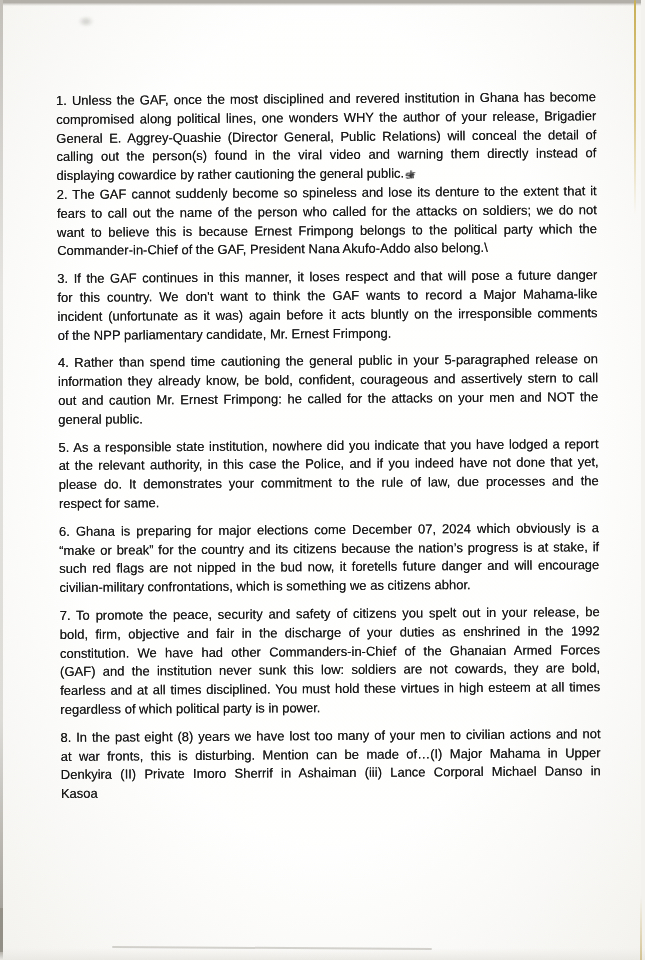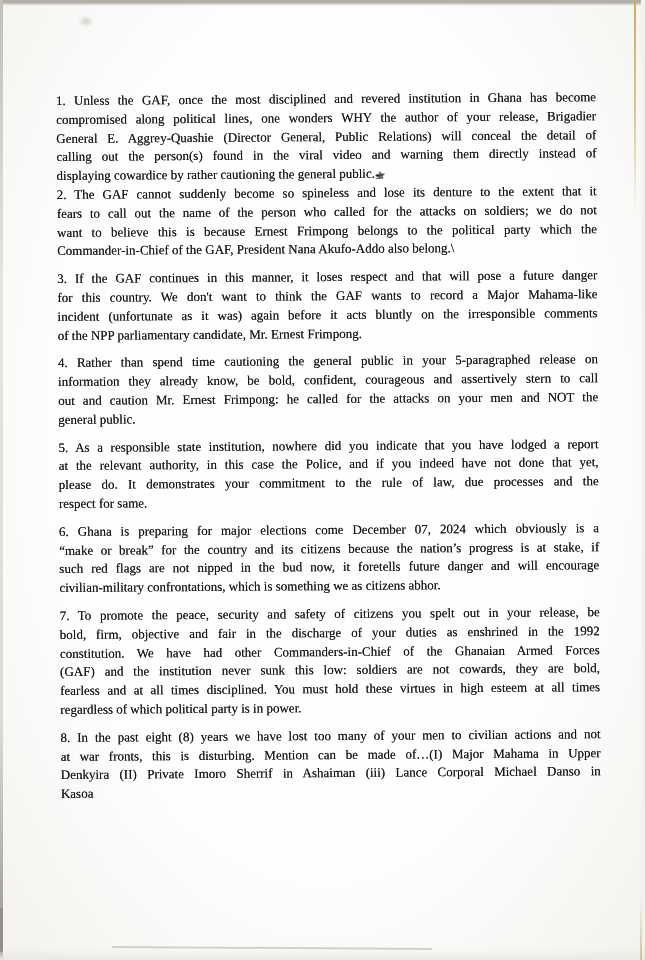--- a/index.html
+++ b/index.html
@@ -1,21 +1,21 @@
 <!DOCTYPE html>
 <html><head>
 <meta charset="utf-8">
 <style>
   html,body{margin:0;padding:0;background:#ffffff;}
   .photo{
     position:relative;
     width:645px;height:960px;
     background:#fcfcfa;
     overflow:hidden;
-    font-family:Liberation Serif, serif;
+    font-family:Liberation Sans, sans-serif;
   }
   .paper{
     position:absolute;inset:0;
     background:
       radial-gradient(ellipse at 50% 45%, rgba(255,255,255,0.9) 55%, rgba(242,241,237,0.9) 100%),
       #fbfbf9;
   }
   
   .edge-top{position:absolute;top:0;left:0;right:0;height:6px;
     background:linear-gradient(#b2afa9 0 45%,#d9d7d2 70%,rgba(255,255,255,0) 100%);}

